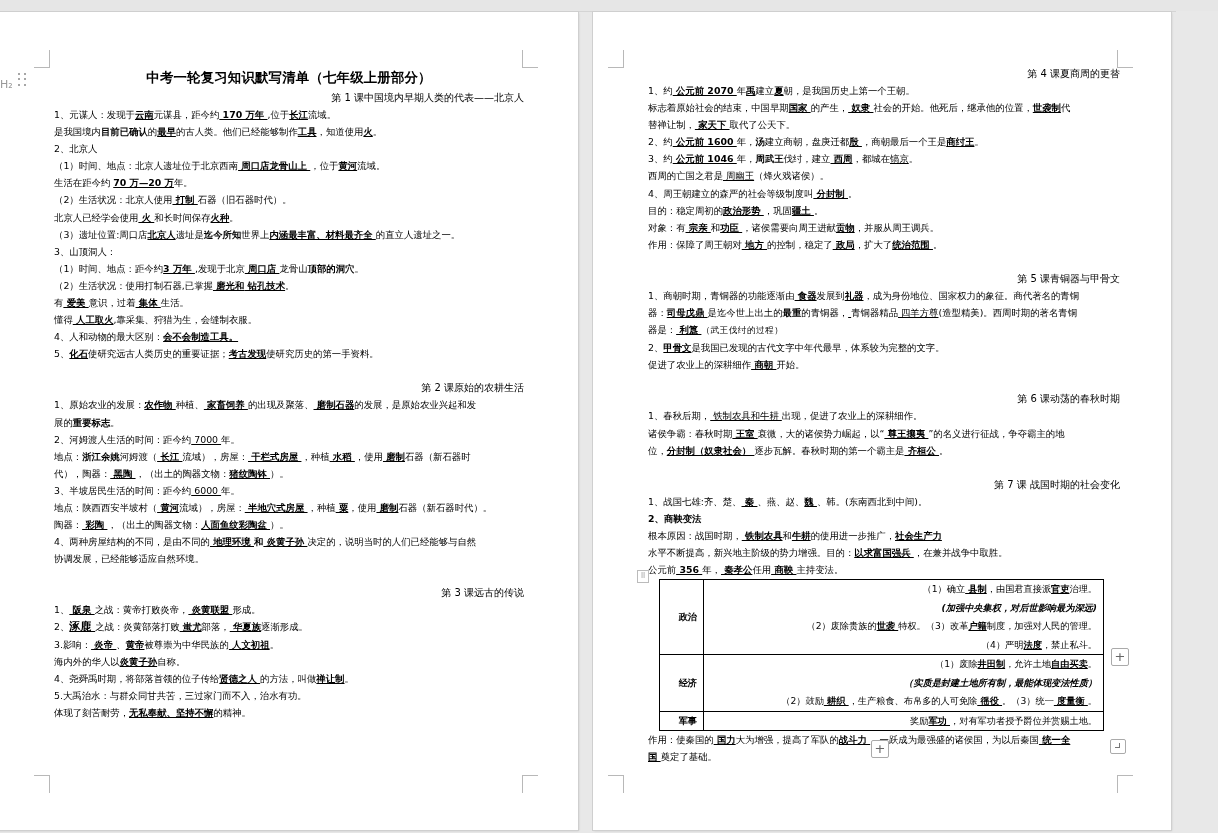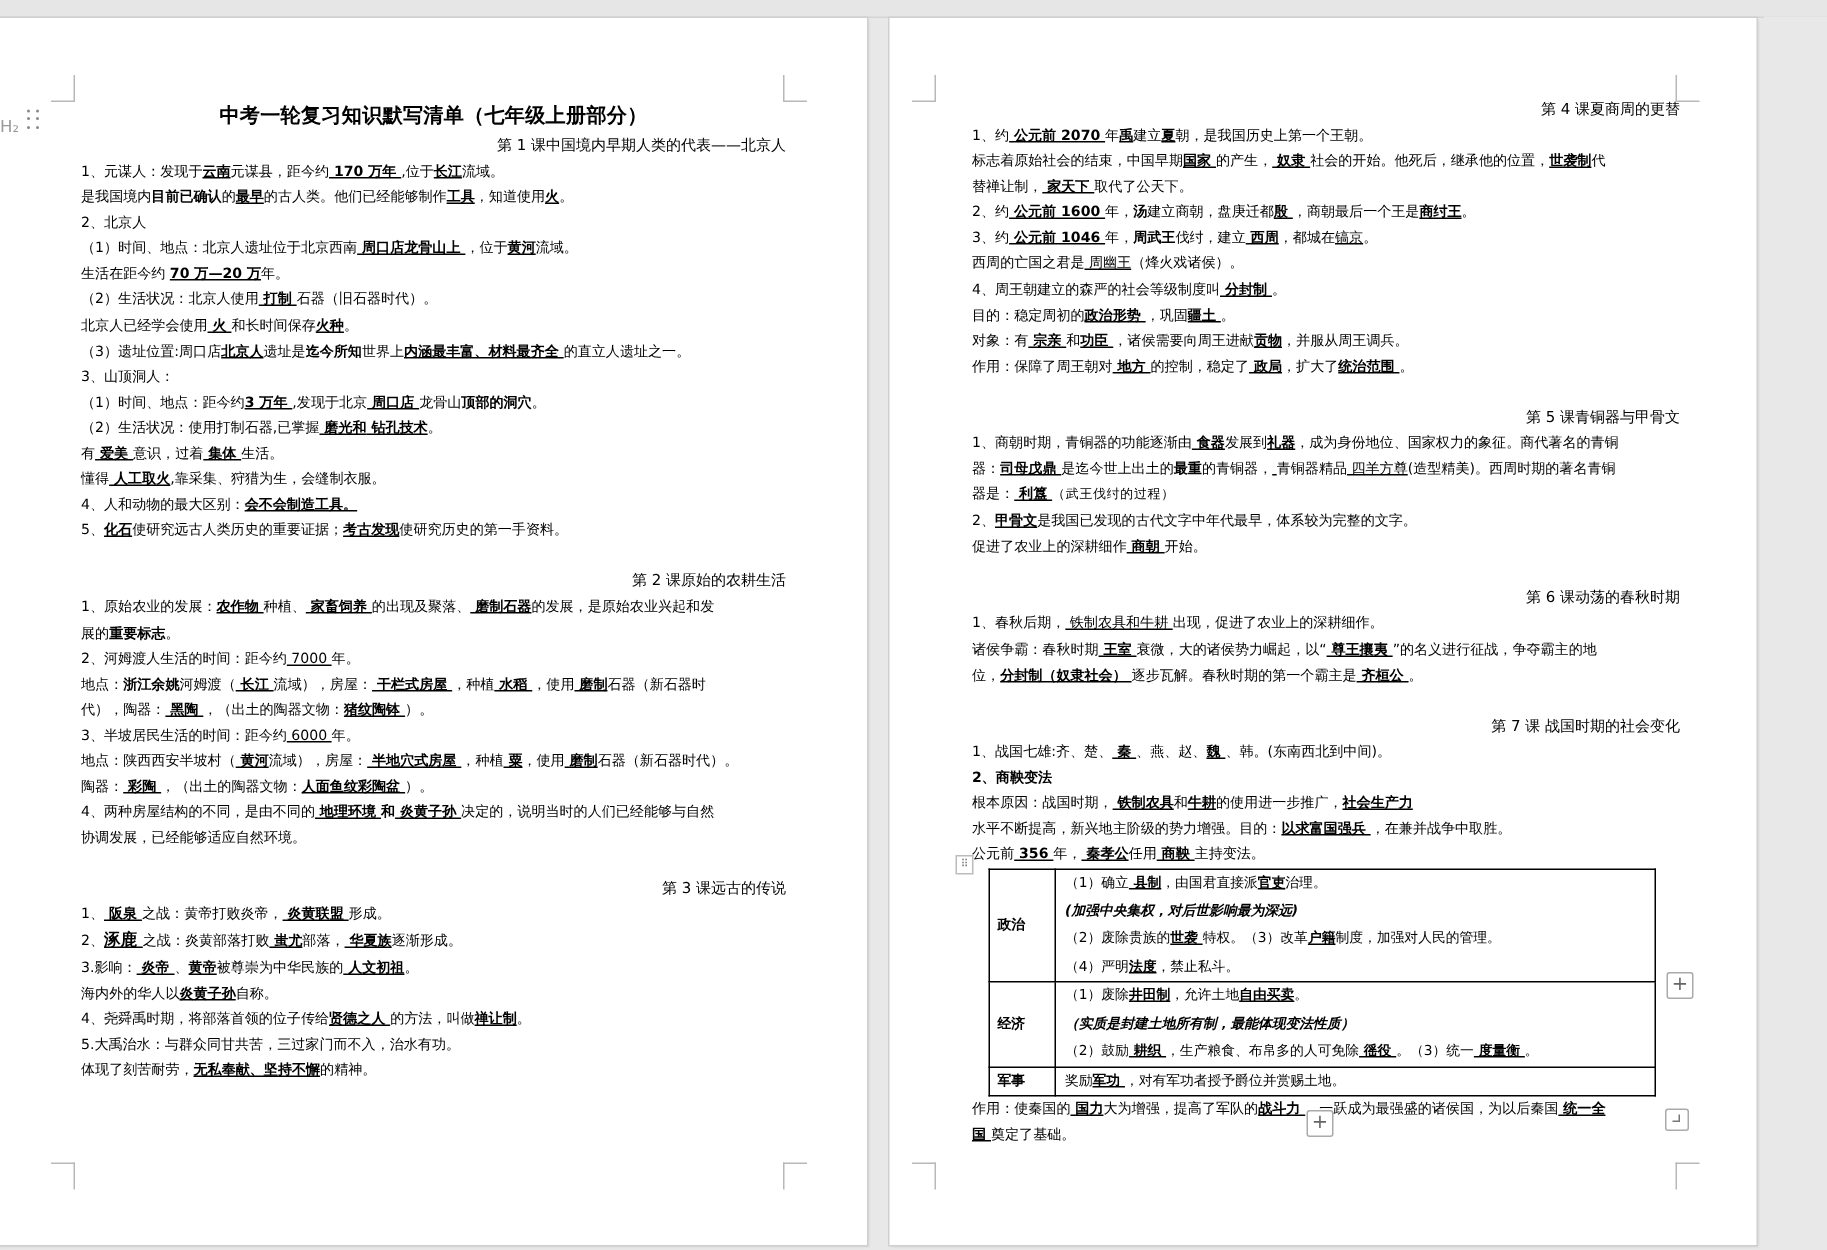--- a/index.html
+++ b/index.html
@@ -34,21 +34,21 @@
   u.b, b.u { font-weight:bold; text-decoration:underline; text-underline-offset:1px; }
   .ul { text-decoration:underline; text-underline-offset:1px; }
   .bold { font-weight:bold; }
   .ital { font-size:8.6px; letter-spacing:0.5px; }
 
   .h2-marker { position:absolute; left:0; top:78px; font-size:11px; color:#999; font-family:"DejaVu Sans", sans-serif; }
   .drag-dots { position:absolute; left:18px; top:73px; width:9px; height:14px; display:grid; grid-template-columns:3px 3px; gap:2px 3px; }
   .drag-dots i { display:block; width:2px; height:2px; background:#888; border-radius:1px; }
 
   table.reform { border-collapse:collapse; margin-left:11px; width:445px; margin-top:1px; }
-  table.reform td { border:1.4px solid #000; vertical-align:middle; padding:0 6px; font-size:9.2px; line-height:18.5px; }
+  table.reform td { border:1.4px solid #000; vertical-align:middle; padding:0 6px; font-size:9.2px; line-height:18.5px;text-align:right; }
   table.reform td.cat { width:32px; font-weight:bold; padding-left:5px; }
   .table-handle { position:absolute; left:-11px; top:505px; width:10px; height:11px; border:1px solid #bbb; background:#fff; font-size:7px; line-height:10px; text-align:center; color:#777; }
   .plus-btn { position:absolute; width:16px; height:16px; border:1px solid #aaa; border-radius:2px; background:#fff; color:#666; font-size:13px; line-height:15px; text-align:center; }
   .resize-btn { position:absolute; width:14px; height:13px; border:1px solid #aaa; border-radius:2px; background:#fff; }
   .resize-btn:after { content:""; position:absolute; left:4px; top:3px; width:4px; height:4px; border-right:1px solid #777; border-bottom:1px solid #777; }
   .scroll-gutter { position:absolute; left:1176px; top:11px; width:42px; height:822px; background:#e8e8e8; }
 </style>
 </head>
 <body>
 

